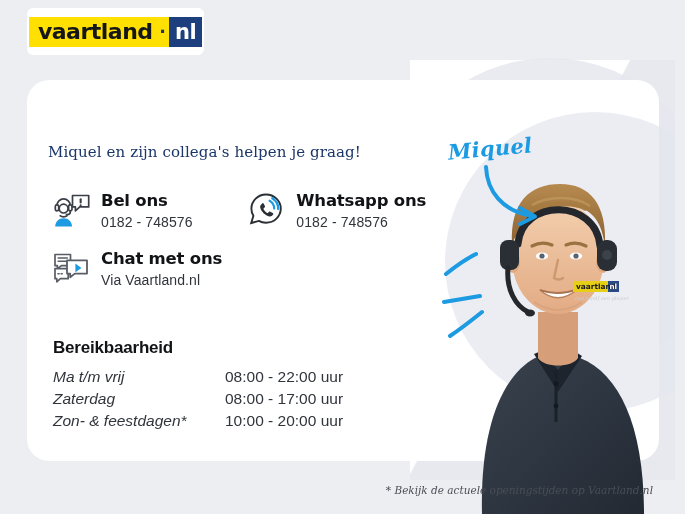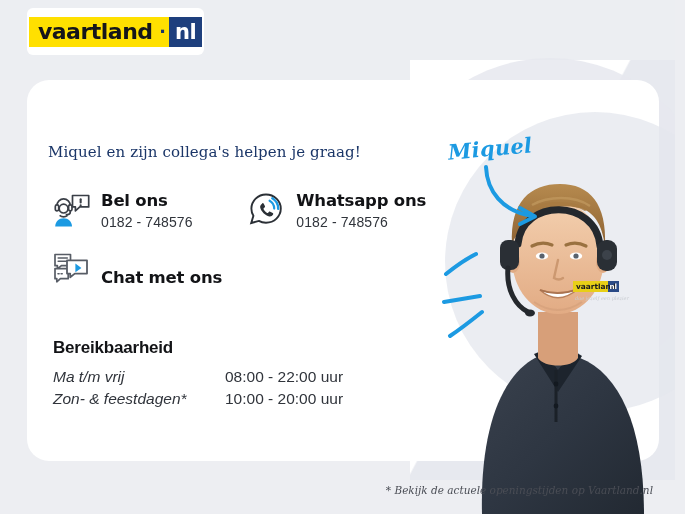--- a/index.html
+++ b/index.html
@@ -214,31 +214,36 @@
             <path d="M5 8.5h15.5v11.2h-9.1l-4 3.3v-3.3H5z" fill="#ffffff" stroke="#585d66" stroke-width="1.7" stroke-linejoin="round"></path>
             <path d="M8.2 12h9.1M8.2 15.3h9.1" stroke="#585d66" stroke-width="1.6" stroke-linecap="round"></path>
             <path d="M5 22.6h13.2v10.1h-7.8l-3.6 3.1v-3.1H5z" fill="#ffffff" stroke="#585d66" stroke-width="1.7" stroke-linejoin="round"></path>
             <path d="M8 27.8h4.2" stroke="#585d66" stroke-width="1.6" stroke-linecap="round" stroke-dasharray="1.1 2"></path>
             <path d="M17 14.4h20v13.2H24.8l-4.6 3.7v-3.7H17z" fill="#ffffff" stroke="#585d66" stroke-width="1.8" stroke-linejoin="round"></path>
             <path d="M25.4 17.6l6 4.3-6 4.3z" fill="#1c9ae2"></path>
           </svg>
         </span>
         <span>
           <span class="ctitle">Chat met ons</span>
+          <div class="cvalue">Via Vaartland.nl</div>
         </span>
       </div>
     </div>
 
   </div>
 
   <div class="hours-title">Bereikbaarheid</div>
   <div class="hours">
     <div class="hrow">
       <span class="hlabel">Ma t/m vrij</span>
       <span class="hvalue">08:00 - 22:00 uur</span>
+    </div>
+    <div class="hrow">
+      <span class="hlabel">Zaterdag</span>
+      <span class="hvalue">08:00 - 17:00 uur</span>
     </div>
     <div class="hrow">
       <span class="hlabel">Zon- &amp; feestdagen*</span>
       <span class="hvalue">10:00 - 20:00 uur</span>
     </div>
   </div>
 
   <div class="footnote">* Bekijk de actuele openingstijden op Vaartland.nl</div>
 
   <div class="photo">

